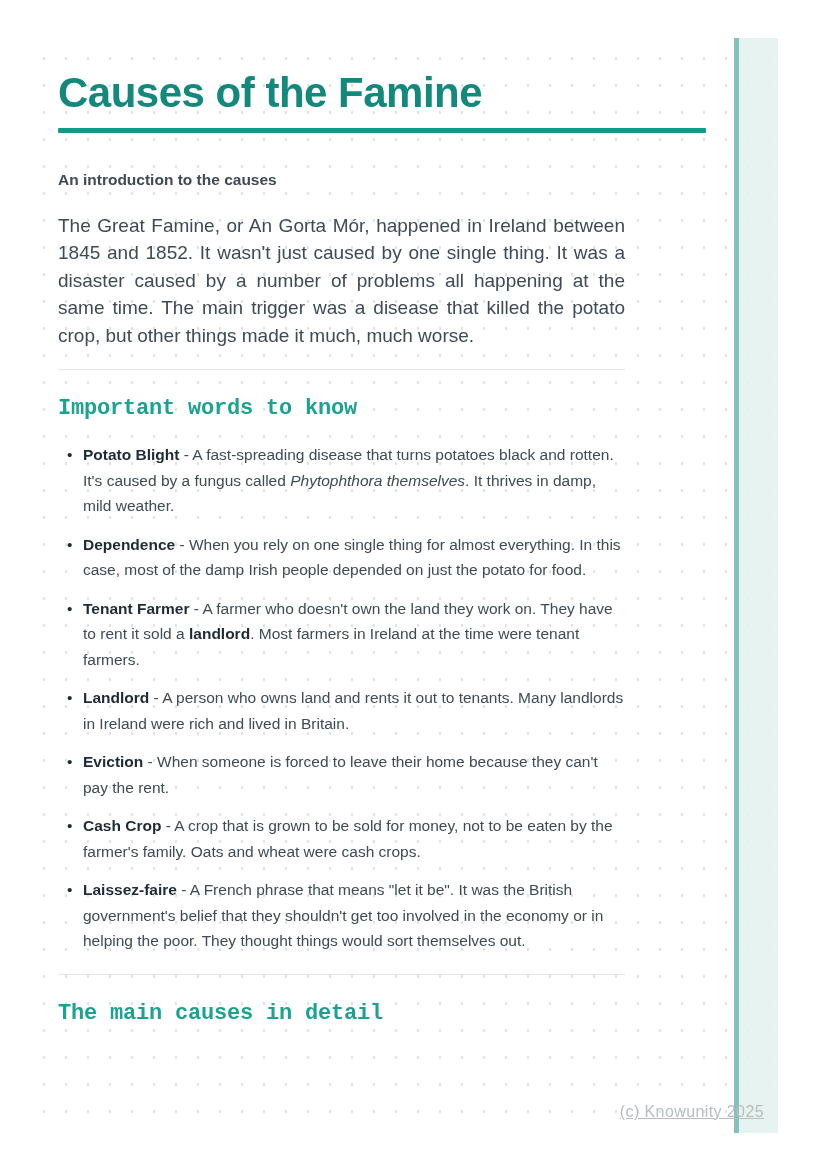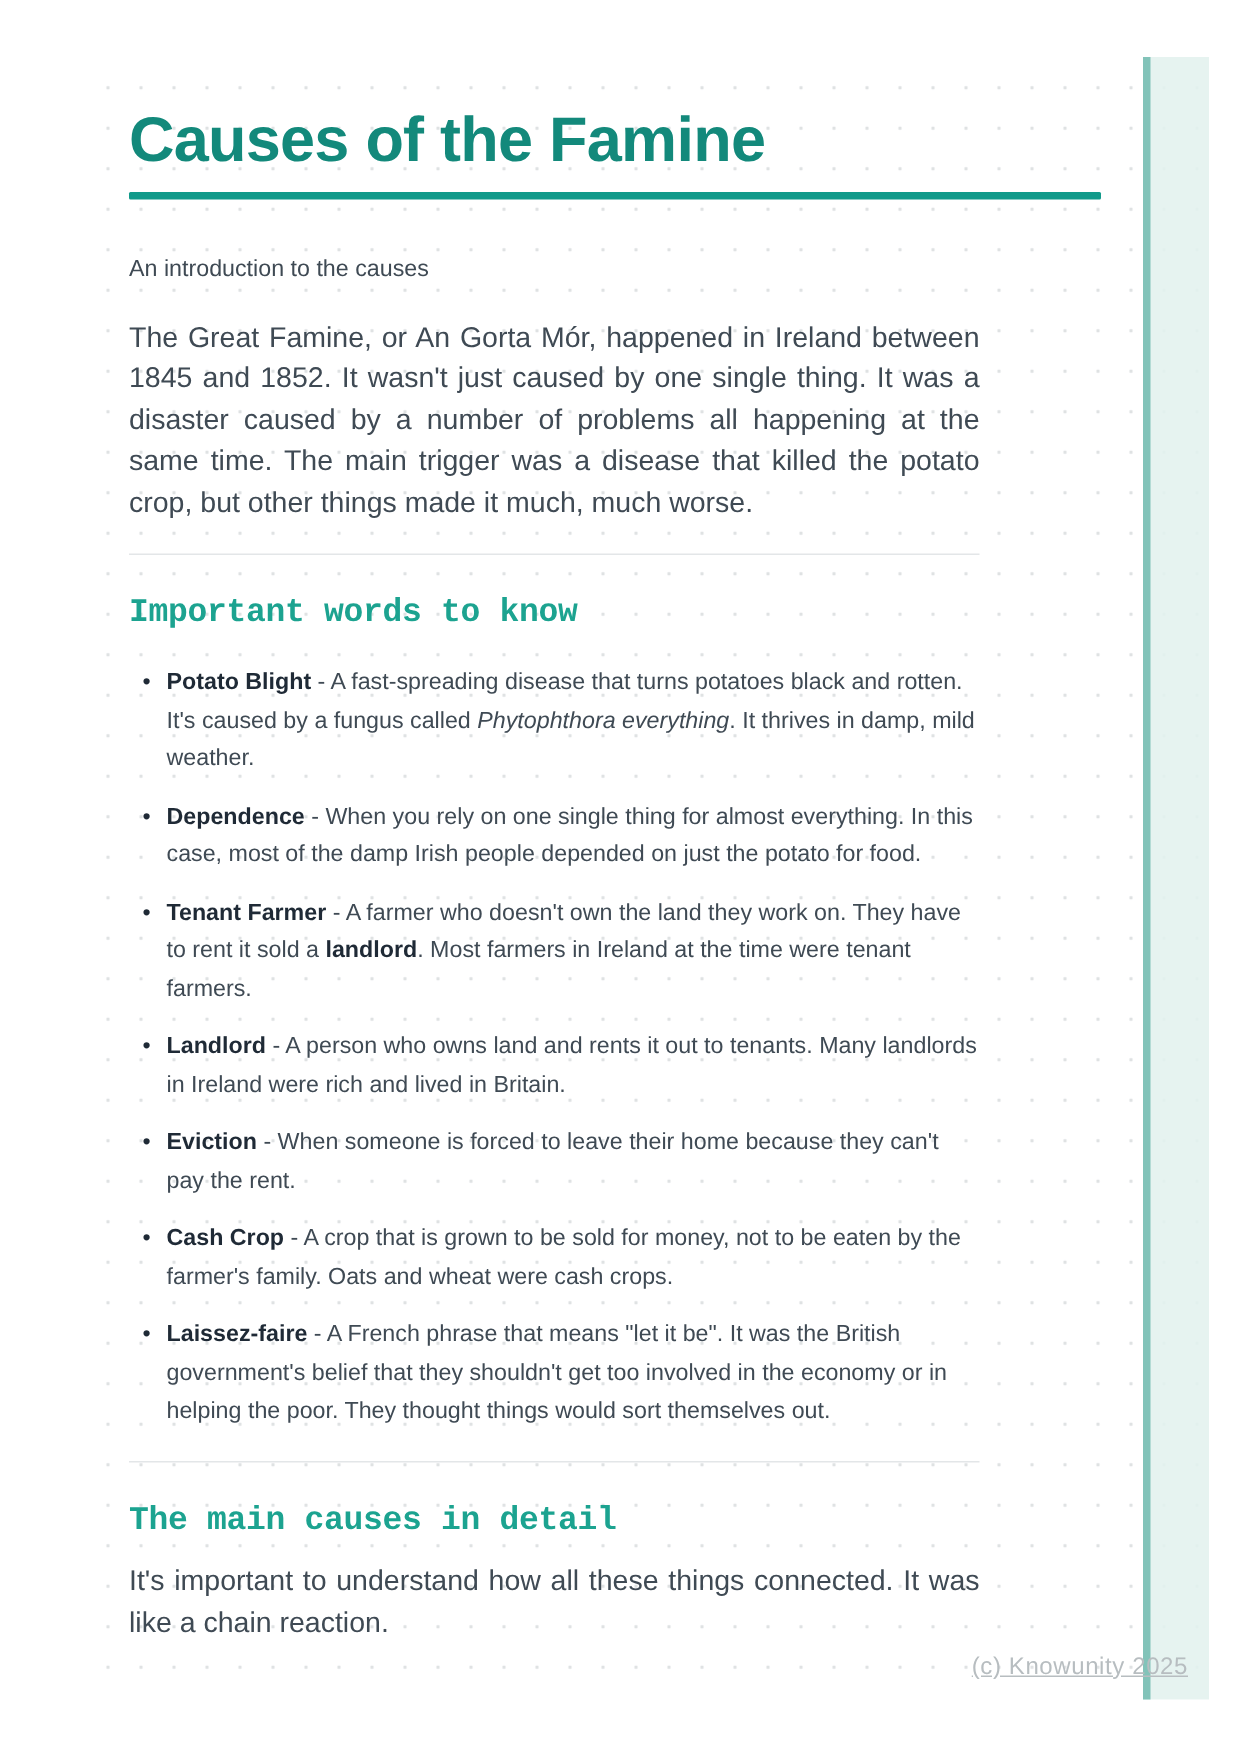--- a/index.html
+++ b/index.html
@@ -9,21 +9,21 @@
   }
   body {
     width: 828px;
     height: 1171px;
     position: relative;
     overflow: hidden;
     font-family: "Liberation Sans", "DejaVu Sans", sans-serif;
   }
   .sheet {
     position: absolute;
-    left: 56px;
+    left: 28px;
     top: 38px;
     width: 750px;
     height: 1095px;
     background-color: #ffffff;
     background-image: radial-gradient(circle, #dfe2e3 1.1px, rgba(0,0,0,0) 1.35px);
     background-size: 22px 27px;
     background-position: 5px 7px;
   }
   .accent-stripe {
     position: absolute;
@@ -55,20 +55,21 @@
     width: 648px;
     height: 5px;
     background: #119a8a;
     border-radius: 1px;
   }
   .subtitle {
     margin: 36px 0 0 0;
     font-size: 15.5px;
     line-height: 21px;
     color: #3f4a54;
+    font-weight: bold;
   }
   .para {
     margin: 22px 0 0 0;
     font-size: 19px;
     line-height: 27.5px;
     color: #3f4a54;
     text-align: justify;
   }
   hr.divider {
     border: none;
@@ -138,32 +139,31 @@
 
     <p class="subtitle col">An introduction to the causes</p>
 
     <p class="para col">The Great Famine, or An Gorta Mór, happened in Ireland between 1845 and 1852. It wasn't just caused by one single thing. It was a disaster caused by a number of problems all happening at the same time. The main trigger was a disease that killed the potato crop, but other things made it much, much worse.</p>
 
     <hr class="divider">
 
     <h2 class="section-heading">Important words to know</h2>
 
     <ul class="vocab" id="vocab-list">
-        <li><strong>Potato Blight</strong><span> - A fast-spreading disease that turns potatoes black and rotten. It's caused by a fungus called </span><em>Phytophthora everything</em><span>. It thrives in damp, mild weather.</span></li>
+        <li><strong>Potato Blight</strong><span> - A fast-spreading disease that turns potatoes black and rotten. It's caused by a fungus called </span><em>Phytophthora themselves</em><span>. It thrives in damp, mild weather.</span></li>
         <li><strong>Dependence</strong><span> - When you rely on one single thing for almost everything. In this case, most of the damp Irish people depended on just the potato for food.</span></li>
         <li><strong>Tenant Farmer</strong><span> - A farmer who doesn't own the land they work on. They have to rent it sold a </span><strong>landlord</strong><span>. Most farmers in Ireland at the time were tenant farmers.</span></li>
         <li><strong>Landlord</strong><span> - A person who owns land and rents it out to tenants. Many landlords in Ireland were rich and lived in Britain.</span></li>
         <li><strong>Eviction</strong><span> - When someone is forced to leave their home because they can't pay the rent.</span></li>
         <li><strong>Cash Crop</strong><span> - A crop that is grown to be sold for money, not to be eaten by the farmer's family. Oats and wheat were cash crops.</span></li>
         <li><strong>Laissez-faire</strong><span> - A French phrase that means "let it be". It was the British government's belief that they shouldn't get too involved in the economy or in helping the poor. They thought things would sort themselves out.</span></li>
       </ul>
 
     <hr class="divider">
 
     <h2 class="section-heading">The main causes in detail</h2>
 
-    <p class="para last col">It's important to understand how all these things connected. It was like a chain reaction.</p>
 
   </div>
 
   <div class="footer-credit">(c) Knowunity 2025</div>
 
 </div>
 
 </body></html>

